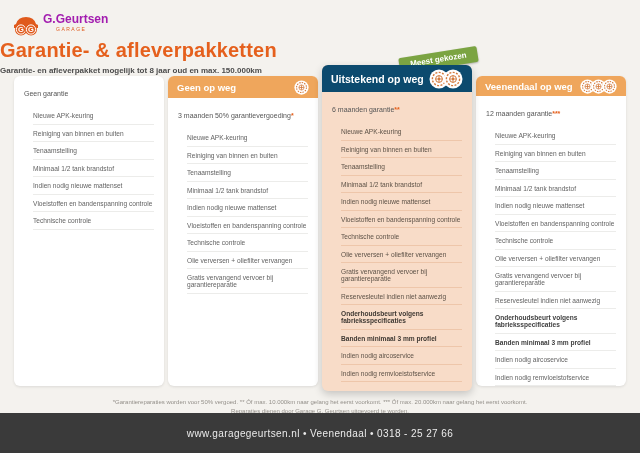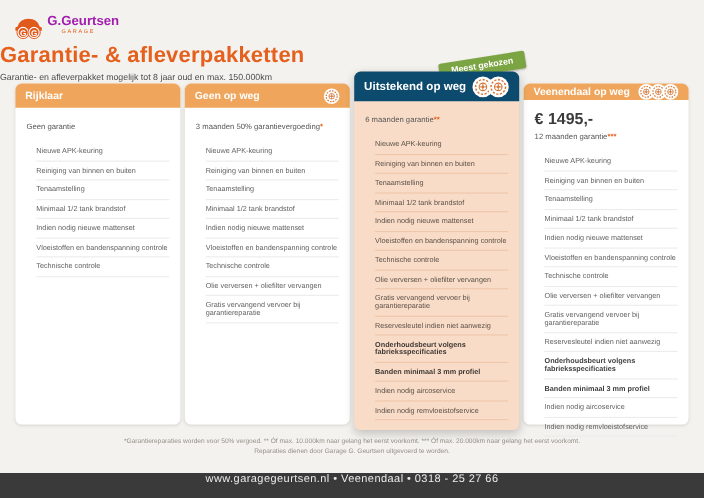--- a/index.html
+++ b/index.html
@@ -8,21 +8,21 @@
     width:640px; height:453px; position:relative; overflow:hidden;
     background:#f4f2ee; font-family:"Liberation Sans", sans-serif;
   }
   
   .logo { position:absolute; left:13px; top:13px; display:flex; align-items:flex-start; gap:4px; }
   .logo svg { width:26px; height:24px; }
   .brand-name { color:#a21caf; font-weight:bold; font-size:12px; line-height:1.1; display:block; }
   .brand-tagline { color:#e05a1c; font-size:5px; letter-spacing:1.5px; display:block; margin-left:13px; }
   .header { position:absolute; top:17px; left:0; right:0; text-align:left;margin-top:22px; }
   .header h1 { font-size:20px; font-weight:bold; color:#e5601d; letter-spacing:.2px; }
-  .header p { font-size:8px; color:#4c4c4c; margin-top:4px; }
+  .header p { font-size:8px; color:#4c4c4c; margin-top:4px;font-weight:bold; }
   
   .cards { position:absolute; left:14px; right:14px; top:76px; bottom:67px; display:flex; gap:4px; }
   .card {
     flex:1 1 0; background:#fff; border-radius:6px; position:relative;
     box-shadow:0 1px 3px rgba(0,0,0,.10); display:flex; flex-direction:column;
   }
   .card-header {
     background:#efa65c; border-radius:6px 6px 0 0; color:#fff; font-weight:bold;
     font-size:9.5px; height:22px; padding:0 9px; display:flex; align-items:center;
     justify-content:space-between; position:relative; z-index:2;
@@ -49,22 +49,22 @@
   }
   ul.features li.bold { font-weight:bold; color:#3f3f3f; }
   .card.highlight ul.features li { border-bottom-color:#eec6aa; color:#5d5247; }
   .card.highlight ul.features li.bold { color:#3f3933; }
   
   .footnote {
     position:absolute; left:20px; right:20px; bottom:36px; text-align:center;
     font-size:6px; color:#94908a; line-height:1.6;
   }
   .footer {
-    position:absolute; left:0; right:0; bottom:0; height:23px; background:#3a3a3a;
-    display:flex; align-items:flex-start; justify-content:center;
+    position:absolute; left:0; right:0; bottom:0; height:40px; background:#3a3a3a;
+    display:flex; align-items:center; justify-content:center;
     color:#ebebeb; font-size:10px; letter-spacing:.4px;
   }
 </style>
 </head>
 <body>
 
 <div class="page">
 
   <div class="logo">
     <svg viewBox="0 0 26 24" aria-hidden="true">
@@ -83,24 +83,20 @@
   </div>
 
   <div class="header">
     <h1>Garantie- &amp; afleverpakketten</h1>
     <p>Garantie- en afleverpakket mogelijk tot 8 jaar oud en max. 150.000km</p>
   </div>
 
   <div class="cards">
   <div class="card">
 
-    <div class="card-header">
-      <span>Rijklaar</span>
-      <span class="badges"></span>
-    </div>
     <div class="card-body">
       <div class="guarantee"><span class="g-text">Geen garantie</span><span class="g-marks"></span></div>
       <ul class="features">
             <li>Nieuwe APK-keuring</li>
             <li>Reiniging van binnen en buiten</li>
             <li>Tenaamstelling</li>
             <li>Minimaal 1/2 tank brandstof</li>
             <li>Indien nodig nieuwe mattenset</li>
             <li>Vloeistoffen en bandenspanning controle</li>
             <li>Technische controle</li>
@@ -208,21 +204,20 @@
               <circle cx="10" cy="10" r="9.5" fill="#ffffff"></circle>
               <circle cx="10" cy="10" r="6.6" fill="none" stroke="#d3793c" stroke-width="1.4" stroke-dasharray="2 1.4"></circle>
               <circle cx="10" cy="10" r="3.4" fill="none" stroke="#d3793c" stroke-width="1"></circle>
               <line x1="10" y1="6.6" x2="10" y2="13.4" stroke="#d3793c" stroke-width=".9"></line>
               <line x1="6.6" y1="10" x2="13.4" y2="10" stroke="#d3793c" stroke-width=".9"></line>
               <circle cx="10" cy="10" r="1.2" fill="#d3793c"></circle>
             </svg>
           </span>
     </div>
     <div class="card-body">
-      <div class="price">€ 1495,-</div>
       <div class="guarantee"><span class="g-text">12 maanden garantie</span><span class="g-marks">***</span></div>
       <ul class="features">
             <li>Nieuwe APK-keuring</li>
             <li>Reiniging van binnen en buiten</li>
             <li>Tenaamstelling</li>
             <li>Minimaal 1/2 tank brandstof</li>
             <li>Indien nodig nieuwe mattenset</li>
             <li>Vloeistoffen en bandenspanning controle</li>
             <li>Technische controle</li>
             <li>Olie verversen + oliefilter vervangen</li>

